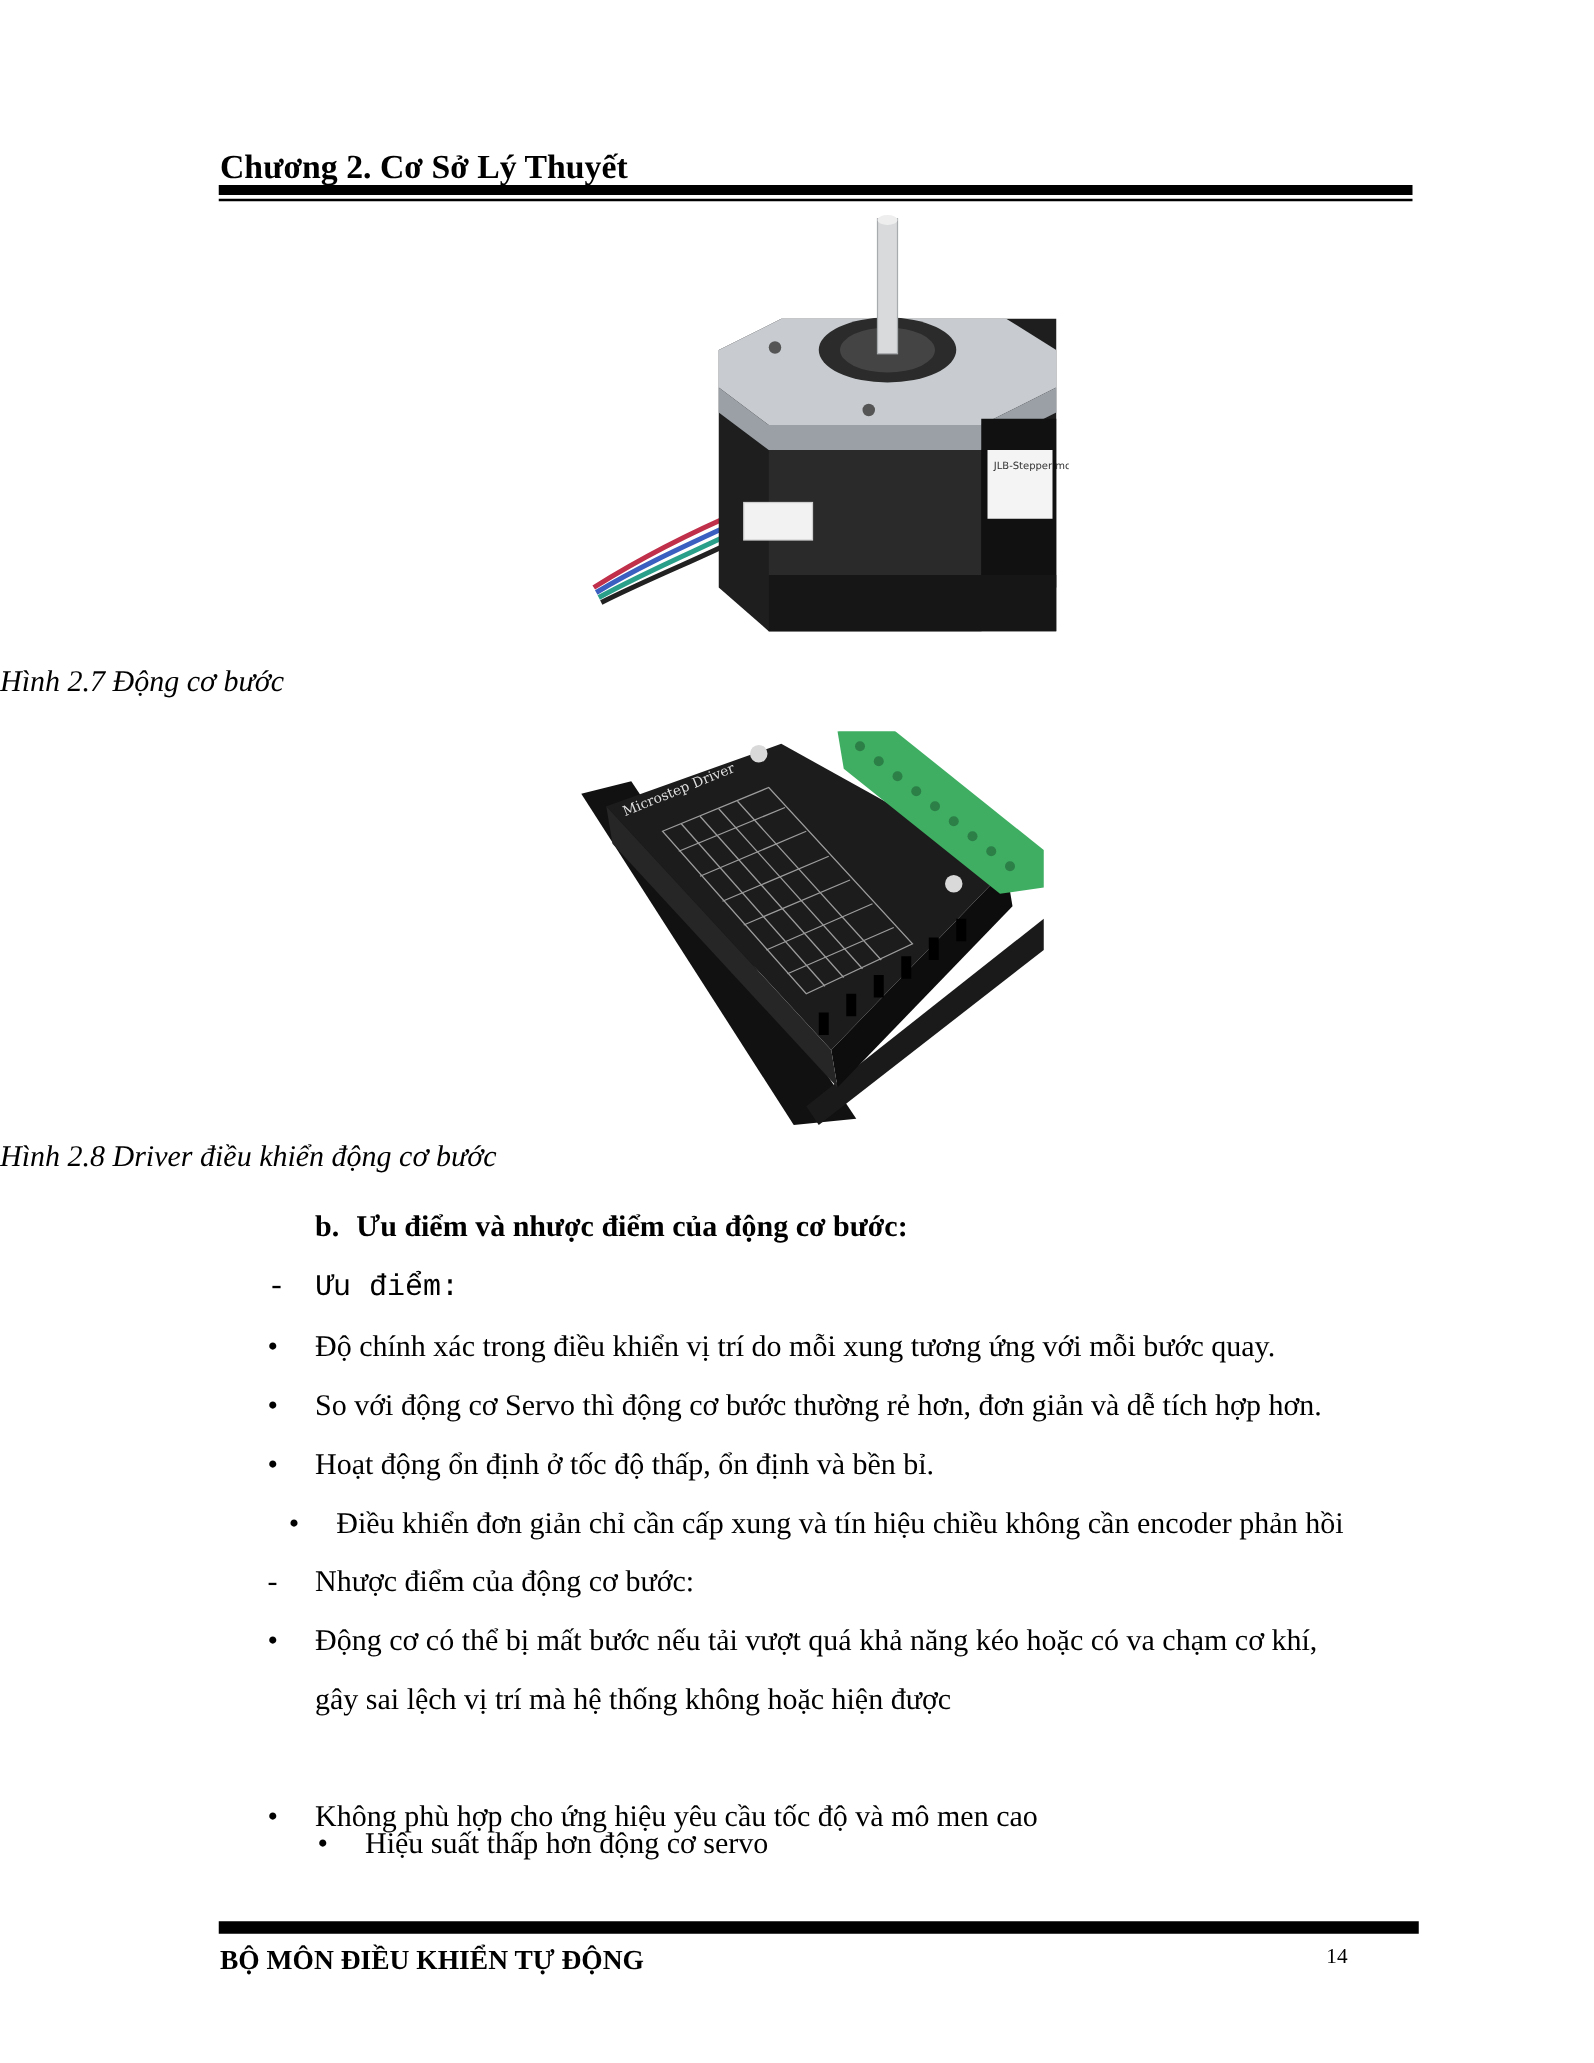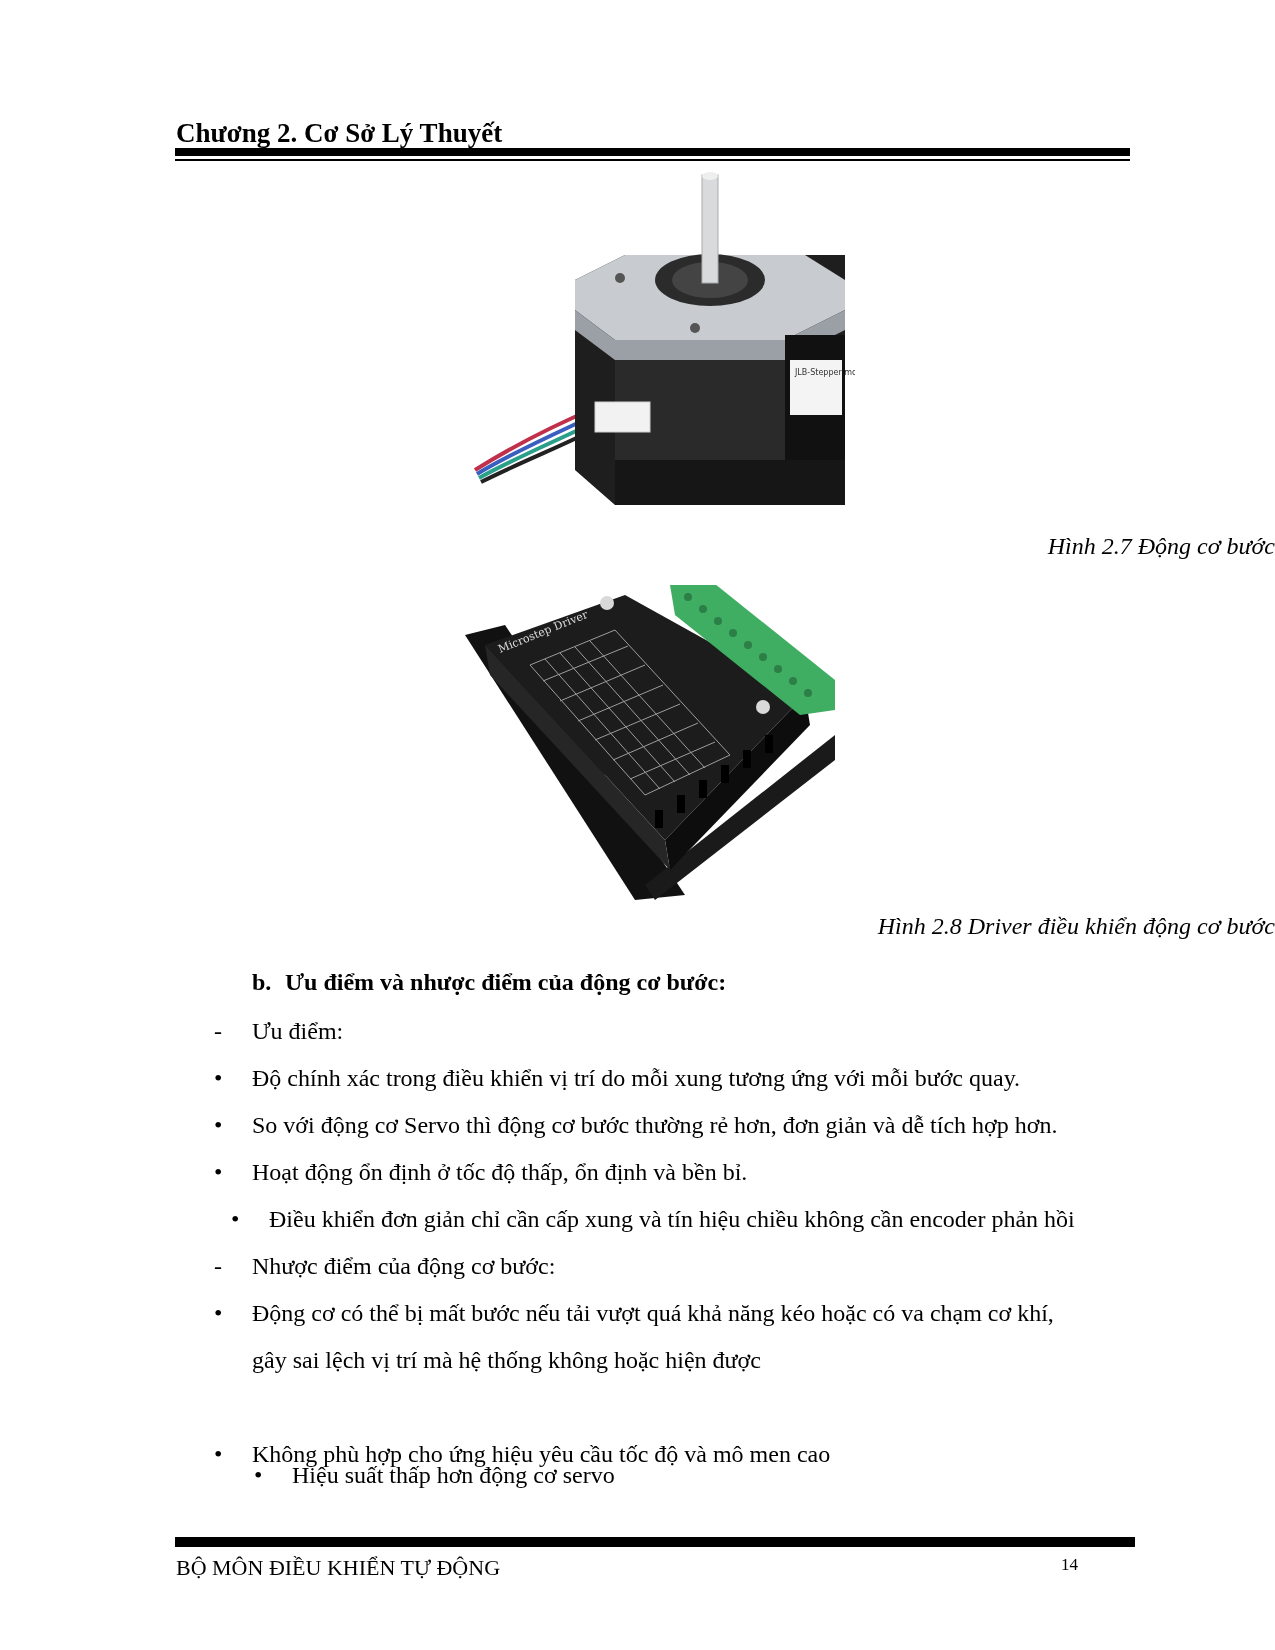--- a/index.html
+++ b/index.html
@@ -2,31 +2,31 @@
 <html><head>
 <meta charset="utf-8">
 <style>
   html, body { margin:0; padding:0; background:#ffffff; }
   body { width:1275px; height:1650px; position:relative; overflow:hidden;
          font-family:"Liberation Serif", "DejaVu Serif", serif; color:#000; }
   .abs { position:absolute; }
   .header-title { left:176px; top:118px; font-size:27px; font-weight:bold; white-space:nowrap; }
   .rule-thick { left:175px; width:955px; top:148px; height:8px; background:#000; }
   .rule-thin { left:175px; width:955px; top:159px; height:2px; background:#000; }
-  .caption { width:1275px; left:0; text-align:right; font-style:italic; font-size:24px; white-space:nowrap; }
+  .caption { width:1275px; left:0; text-align:left; font-style:italic; font-size:24px; white-space:nowrap; }
 
   .heading { left:252px; top:969px; font-size:24px; font-weight:bold; white-space:nowrap; }
   .heading .num { display:inline-block; width:33px; }
 
   .line { left:210px; font-size:24px; white-space:nowrap; line-height:30px; }
   .line .marker { display:inline-block; width:42px; text-align:left; padding-left:4px; box-sizing:border-box; }
   .line.cont { left:252px; }
 
   .footer-bar { left:175px; width:960px; top:1537px; height:10px; background:#000; }
-  .footer-text { left:176px; top:1555px; font-size:22px; font-weight:normal; white-space:nowrap; }
+  .footer-text { left:176px; top:1555px; font-size:22px; font-weight:bold; white-space:nowrap; }
   .page-num { left:1061px; top:1555px; font-size:17px; white-space:nowrap; }
 </style>
 </head>
 <body>
 
 <div class="abs header-title">Chương 2. Cơ Sở Lý Thuyết</div>
 <div class="abs rule-thick"></div>
 <div class="abs rule-thin"></div>
 
 <div class="abs" style="left:455px; top:170px; width:400px; height:350px;">
@@ -113,21 +113,21 @@
         <rect x="320" y="150" width="8" height="18"></rect>
     </g>
   </svg>
 </div>
 <div class="abs caption" style="top:913px;">Hình 2.8 Driver điều khiển động cơ bước</div>
 
 <div class="abs heading">
   <span class="num">b.</span><span>Ưu điểm và nhược điểm của động cơ bước:</span>
 </div>
 
-<div class="abs line" style="top:1016px;"><span class="marker">-</span><span>Ưu điểm:</span></div>
+<div class="abs line" style="top:1016px;font-family:Liberation Mono, monospace;"><span class="marker">-</span><span>Ưu điểm:</span></div>
 <div class="abs line" style="top:1063px;"><span class="marker">•</span><span>Độ chính xác trong điều khiển vị trí do mỗi xung tương ứng với mỗi bước quay.</span></div>
 <div class="abs line" style="top:1110px;"><span class="marker">•</span><span>So với động cơ Servo thì động cơ bước thường rẻ hơn, đơn giản và dễ tích hợp hơn.</span></div>
 <div class="abs line" style="top:1157px;"><span class="marker">•</span><span>Hoạt động ổn định ở tốc độ thấp, ổn định và bền bỉ.</span></div>
 <div class="abs line" style="top:1204px;margin-left:17px;"><span class="marker">•</span><span>Điều khiển đơn giản chỉ cần cấp xung và tín hiệu chiều không cần encoder phản hồi</span></div>
 <div class="abs line" style="top:1251px;"><span class="marker">-</span><span>Nhược điểm của động cơ bước:</span></div>
 <div class="abs line" style="top:1298px;"><span class="marker">•</span><span>Động cơ có thể bị mất bước nếu tải vượt quá khả năng kéo hoặc có va chạm cơ khí,</span></div>
 <div class="abs line cont" style="top:1345px;"><span>gây sai lệch vị trí mà hệ thống không hoặc hiện được</span></div>
 <div class="abs line" style="top:1460px;margin-left:40px;"><span class="marker">•</span><span>Hiệu suất thấp hơn động cơ servo</span></div>
 <div class="abs line" style="top:1439px;"><span class="marker">•</span><span>Không phù hợp cho ứng hiệu yêu cầu tốc độ và mô men cao</span></div>
 

